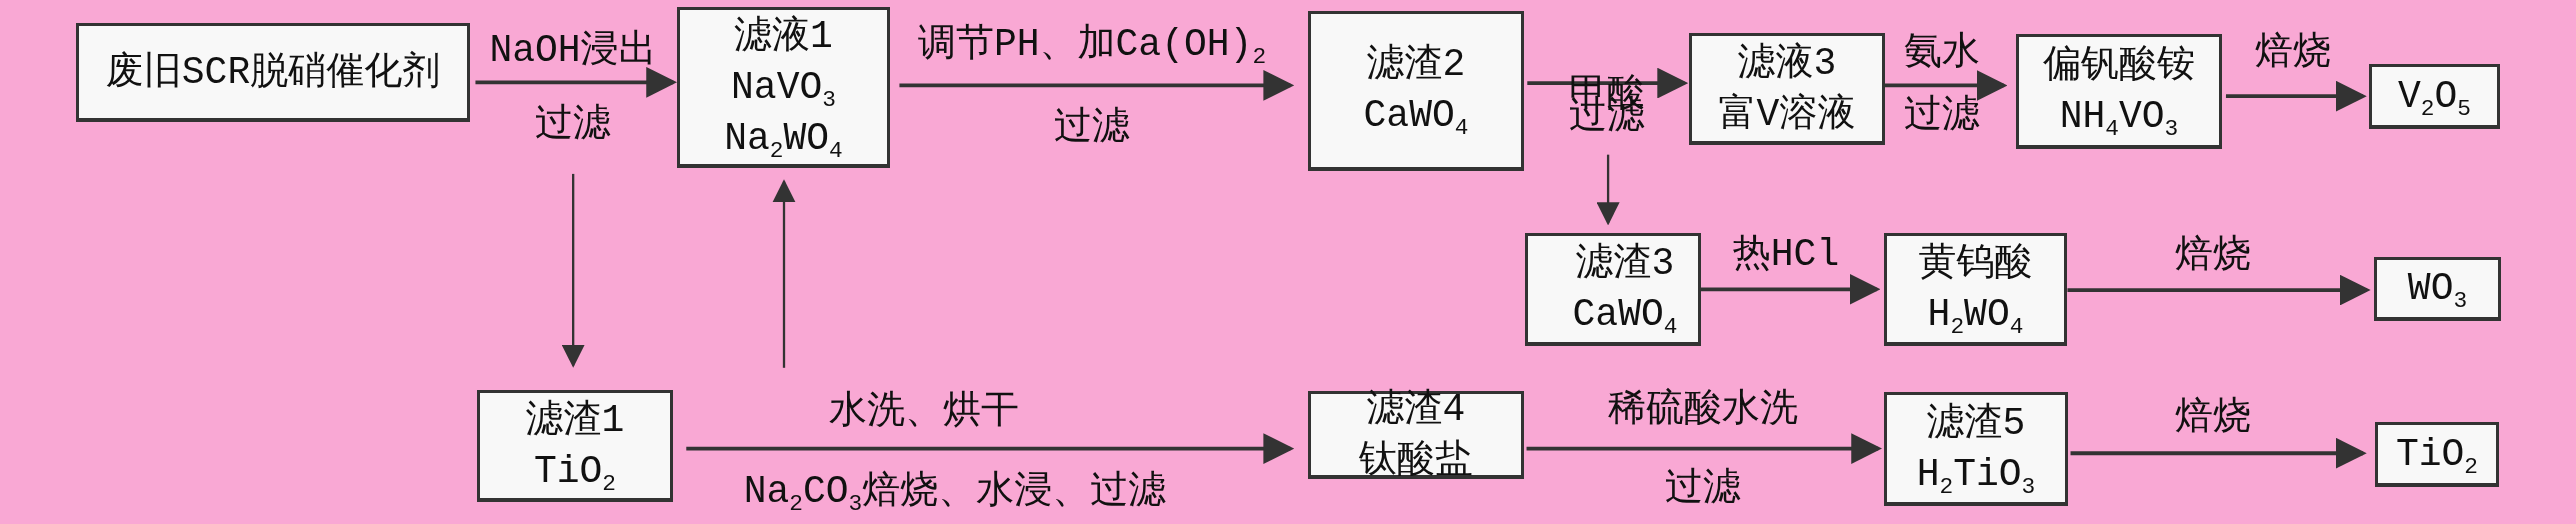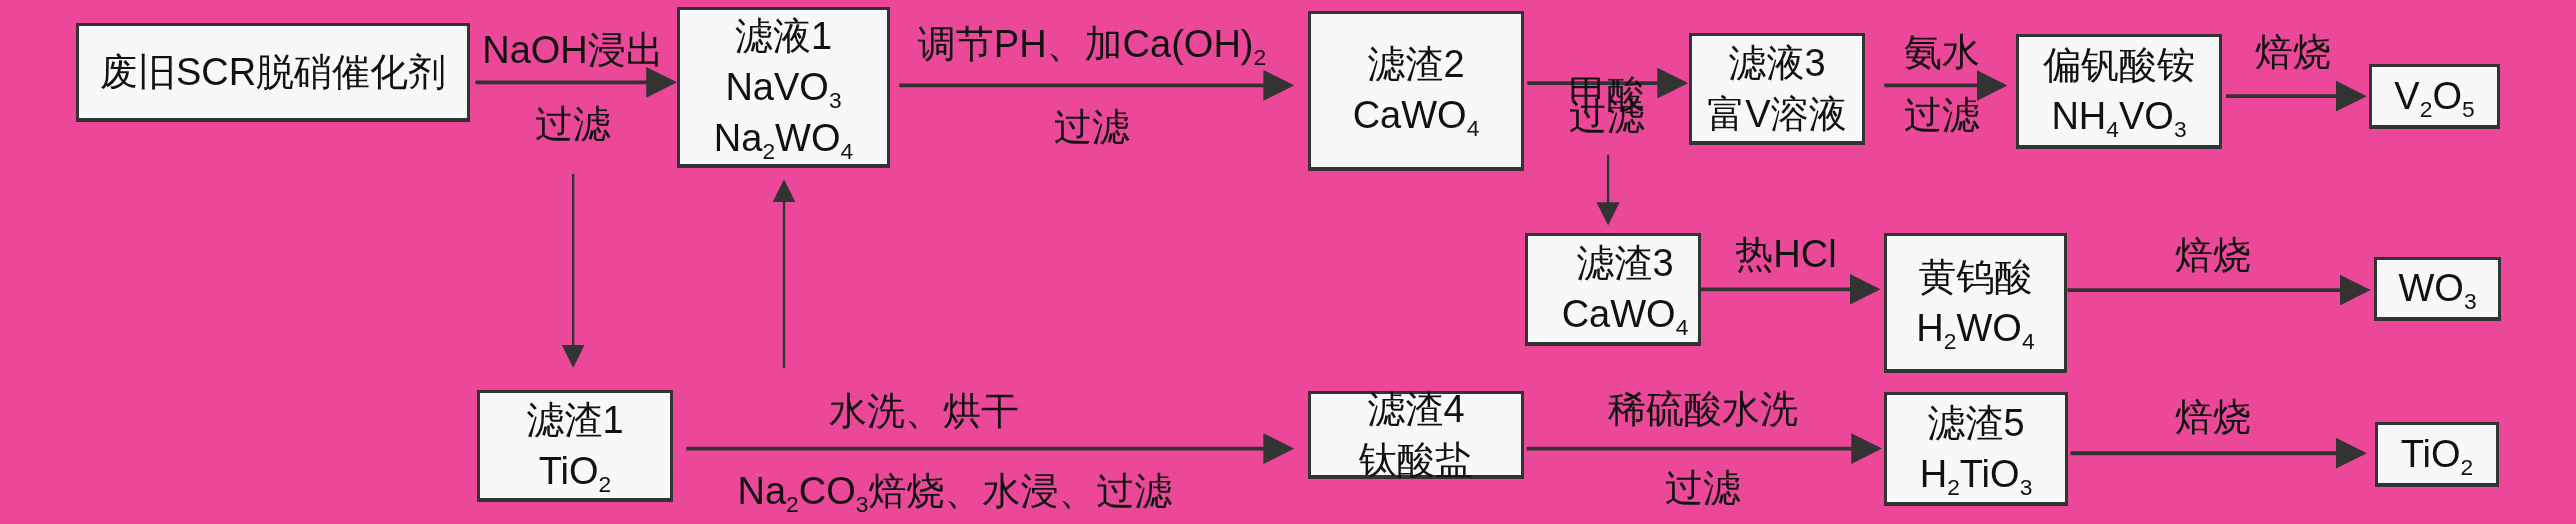--- a/index.html
+++ b/index.html
@@ -1,17 +1,17 @@
 <!DOCTYPE html>
 <html style="font-size:12.3px"><head>
 <meta charset="utf-8">
 <style>
   html, body { margin: 0; padding: 0; background: #f8f8f8; }
-  #canvas { position: relative; width: 2576px; height: 524px; background: #ec4899; overflow: hidden;
-    font-family: Liberation Sans, sans-serif; color: #111; }
+  #canvas { position: relative; width: 2576px; height: 524px; background: #f9a8d4; overflow: hidden;
+    font-family: Liberation Mono, monospace; color: #111; }
   .box { position: absolute; box-sizing: border-box; border: 3.1px solid #333; border-top-width: 3.8px; border-bottom-width: 4.6px;
     display: flex; flex-direction: column; justify-content: center; align-items: center; background: #f8f8f8; }
   .line { font-size: 38px; line-height: 51px; white-space: nowrap; text-align: center; }
   .label { position: absolute; font-size: 38px; line-height: 43px; white-space: nowrap; text-align: center; transform: translateX(-50%); }
   sub { font-size: 0.6em; vertical-align: -0.35em; line-height: 0; }
   svg#arrows { position: absolute; left: 0; top: 0; }
 </style>
 </head>
 <body>
 
@@ -45,36 +45,36 @@
     </div>
   <div class="box" style="left:677px;top:7px;width:213px;height:161px;">
       <div class="line">滤液1</div>
       <div class="line">NaVO<sub>3</sub></div>
       <div class="line">Na<sub>2</sub>WO<sub>4</sub></div>
     </div>
   <div class="box" style="left:1308px;top:10.8px;width:216px;height:160px;">
       <div class="line">滤渣2</div>
       <div class="line">CaWO<sub>4</sub></div>
     </div>
-  <div class="box" style="left:1689px;top:33px;width:176px;height:112px;">
+  <div class="box" style="left:1689px;top:33px;width:196px;height:112px;">
       <div class="line">滤液3</div>
       <div class="line">富V溶液</div>
     </div>
   <div class="box" style="left:2016px;top:34px;width:206px;height:115px;">
       <div class="line">偏钒酸铵</div>
       <div class="line">NH<sub>4</sub>VO<sub>3</sub></div>
     </div>
   <div class="box" style="left:2369px;top:64px;width:131px;height:65px;">
       <div class="line">V<sub>2</sub>O<sub>5</sub></div>
     </div>
   <div class="box" style="left:1525px;top:233px;width:176px;height:113px;padding-left:24px;">
       <div class="line">滤渣3</div>
       <div class="line">CaWO<sub>4</sub></div>
     </div>
-  <div class="box" style="left:1884px;top:233px;width:183px;height:140px;">
+  <div class="box" style="left:1884px;top:233px;width:183px;height:113px;">
       <div class="line">黄钨酸</div>
       <div class="line">H<sub>2</sub>WO<sub>4</sub></div>
     </div>
   <div class="box" style="left:2374px;top:257px;width:127px;height:64px;">
       <div class="line">WO<sub>3</sub></div>
     </div>
   <div class="box" style="left:477px;top:390px;width:196px;height:112px;">
       <div class="line">滤渣1</div>
       <div class="line">TiO<sub>2</sub></div>
     </div>

